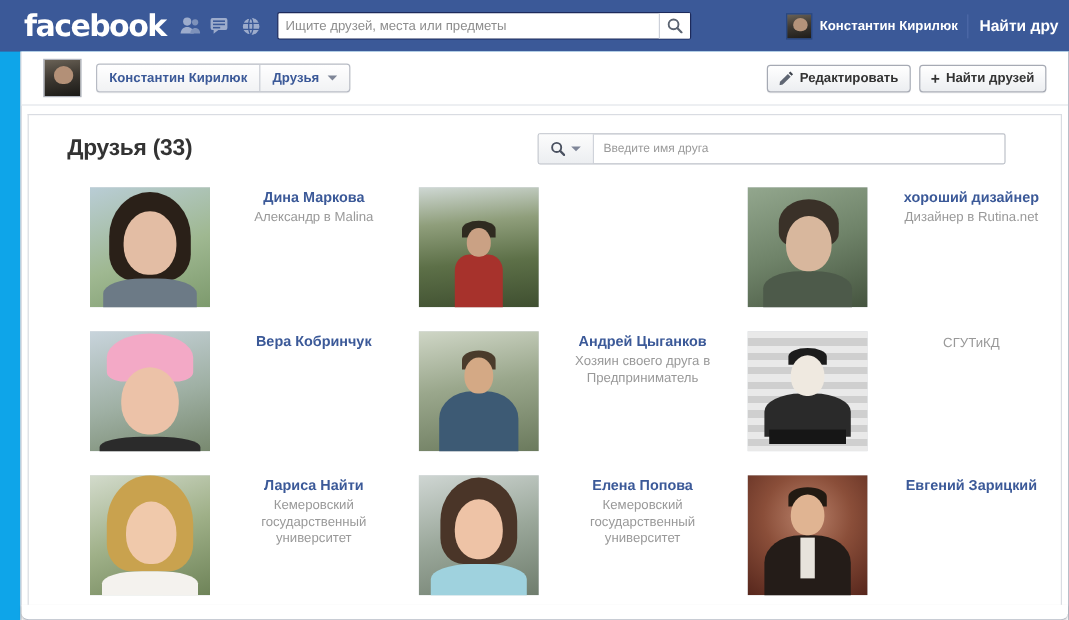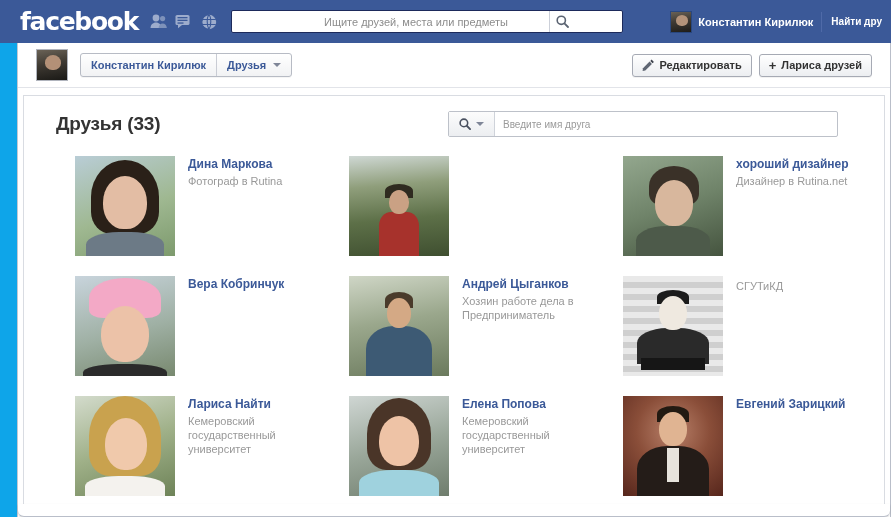--- a/index.html
+++ b/index.html
@@ -47,30 +47,29 @@
     opacity: .72;
   }
   .nav-icon svg { display: block; }
 
   #search-wrap {
     position: relative;
     margin-left: 14px;
     width: 345px; height: 23px;
   }
   #search-input {
-    width: 392px; height: 23px;
+    width: 345px; height: 23px;
     border: 1px solid #1d2a5b;
     border-radius: 2px;
     background: #ffffff;
     font-family: "Liberation Sans", sans-serif;
     font-size: 11px;
     color: #333;
     padding: 0 28px 0 6px;
     outline: none;
-    text-align: center;
   }
   #search-input::placeholder { color: #8d8d8d; }
   #search-btn {
     position: absolute; right: 1px; top: 1px;
     width: 26px; height: 21px;
     background: #ffffff;
     border: 0; border-left: 1px solid #ccd0d9;
     display: flex; align-items: center; justify-content: center;
     cursor: pointer; padding: 0;
   }
@@ -97,21 +96,21 @@
     background:#b4937a;
   }
   #me-name {
     color: #ffffff; font-size: 11px; font-weight: bold;
     white-space: nowrap;
   }
   .topbar-sep {
     width: 1px; height: 20px; background: #4f6aa8;
   }
   #find-friends-top {
-    color: #ffffff; font-size: 10px; font-weight: bold;
+    color: #ffffff; font-size: 13px; font-weight: bold;
     padding: 0 9px; white-space: nowrap; text-decoration: none;
   }
 
   
   #page-shell {
     position: absolute; left: 17px; top: 43px;
     width: 874px; height: 474px;
     background: #ffffff;
     border-left: 1px solid #c3c8d2;
     border-right: 1px solid #b9bec9;
@@ -235,20 +234,21 @@
     width: 860px;
     display: grid;
     grid-template-columns: repeat(3, 274px);
     column-gap: 0px;
     padding-left: 51px;
   }
   .friend-card {
     display: flex;
     height: 120px;
     padding-top: 4px;
+    text-align: center;
   }
   .friend-photo {
     width: 100px; height: 100px;
     flex: none;
     background: #d8dbe0;
     position: relative;
     overflow: hidden;
   }
   .friend-text {
     padding-left: 13px;
@@ -405,21 +405,21 @@
       <div id="subnav-right">
         <button class="gray-btn">
           <svg width="12" height="12" viewBox="0 0 12 12">
             <path d="M1 9.2l6.6-6.6 2.3 2.3L3.3 11.5 0.6 12z" fill="#5f6673"></path>
             <path d="M8.3 1.9l1.3-1.3 2.3 2.3-1.3 1.3z" fill="#3d424c"></path>
           </svg>
           <span>Редактировать</span>
         </button>
         <button class="gray-btn">
           <span class="plus-glyph">+</span>
-          <span>Лариса друзей</span>
+          <span>Найти друзей</span>
         </button>
       </div>
     </div>
 
     <div id="content-card">
 
       <div id="card-head">
         <div id="friends-title">Друзья (33)</div>
 
         <div id="friend-search">
@@ -437,21 +437,21 @@
       <div id="friends-grid">
           <div class="friend-card">
             <div class="friend-photo p1">
               <span class="ph-bg"></span>
               <span class="ph-hair"></span>
               <span class="ph-body"></span>
               <span class="ph-head"></span>
             </div>
             <div class="friend-text">
               <div class="friend-name">Дина Маркова</div>
-              <div class="friend-sub">Фотограф в Rutina</div>
+              <div class="friend-sub">Александр в Malina</div>
             </div>
           </div>
           <div class="friend-card">
             <div class="friend-photo p2">
               <span class="ph-bg"></span>
               <span class="ph-hair"></span>
               <span class="ph-body"></span>
               <span class="ph-head"></span>
             </div>
           </div>
@@ -480,21 +480,21 @@
           </div>
           <div class="friend-card">
             <div class="friend-photo p5">
               <span class="ph-bg"></span>
               <span class="ph-hair"></span>
               <span class="ph-body"></span>
               <span class="ph-head"></span>
             </div>
             <div class="friend-text">
               <div class="friend-name">Андрей Цыганков</div>
-              <div class="friend-sub">Хозяин работе дела в Предприниматель</div>
+              <div class="friend-sub">Хозяин своего друга в Предприниматель</div>
             </div>
           </div>
           <div class="friend-card">
             <div class="friend-photo p6">
               <span class="ph-bg"></span>
               <span class="ph-hair"></span>
               <span class="ph-body"></span>
               <span class="ph-head"></span>
             </div>
             <div class="friend-text">

